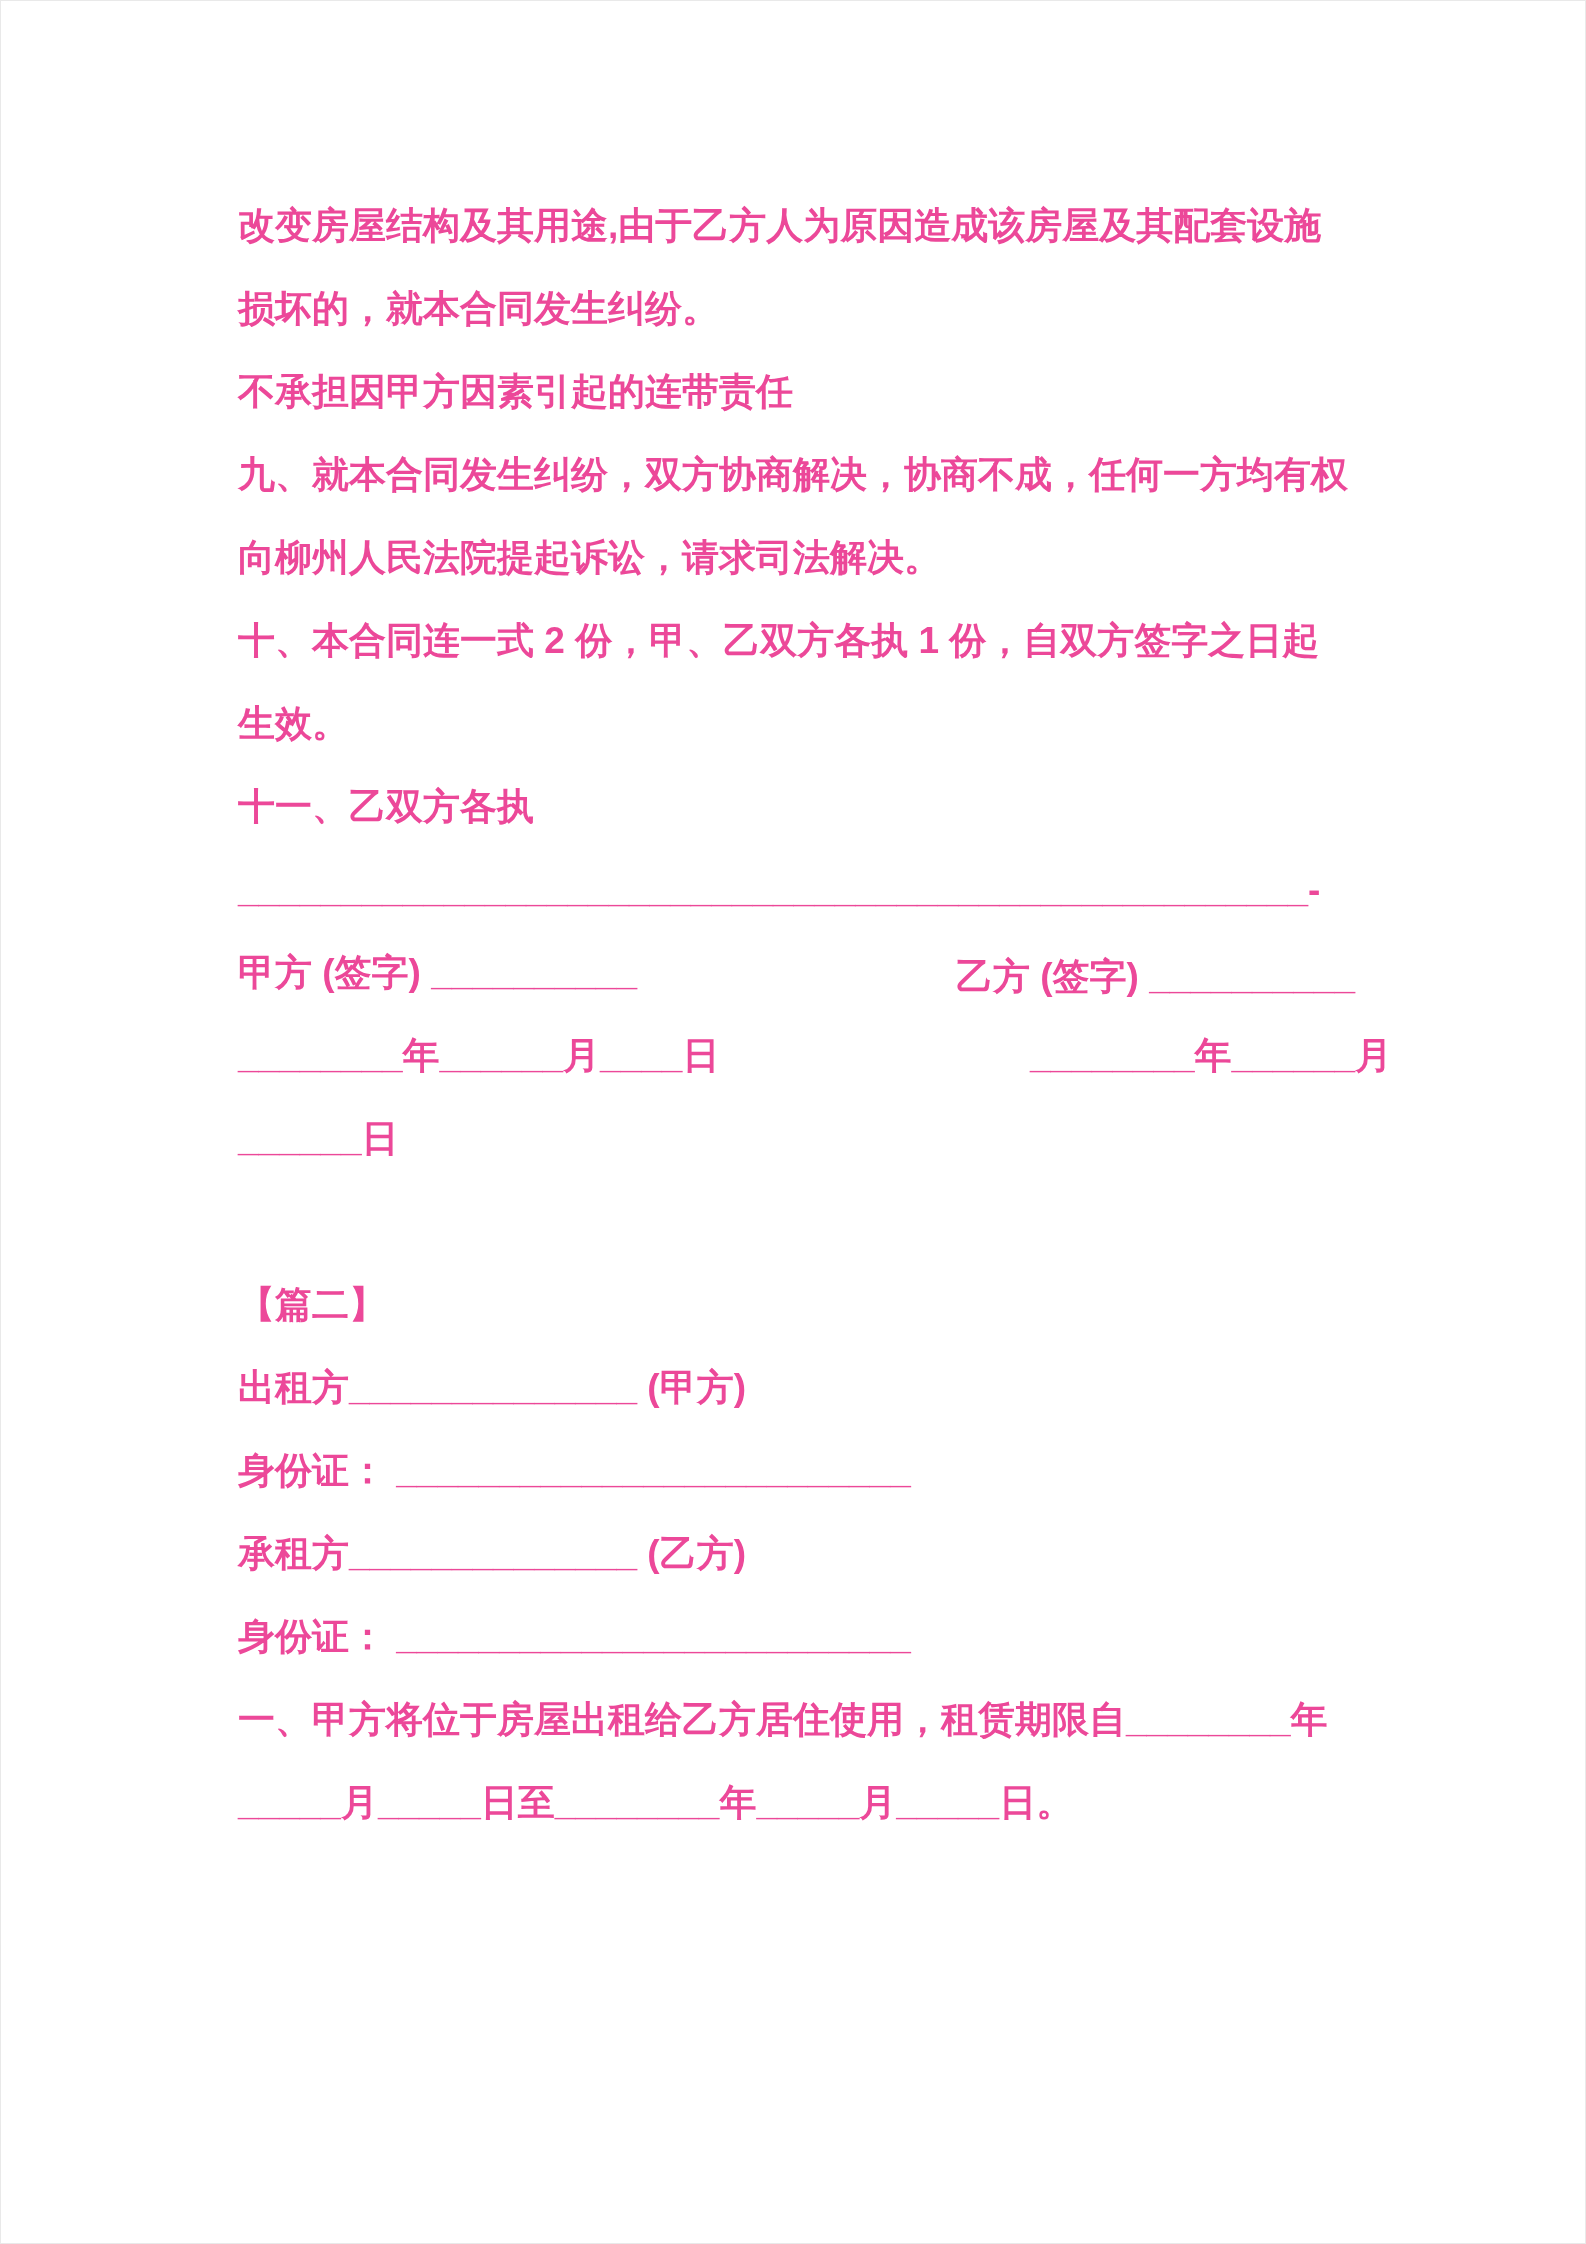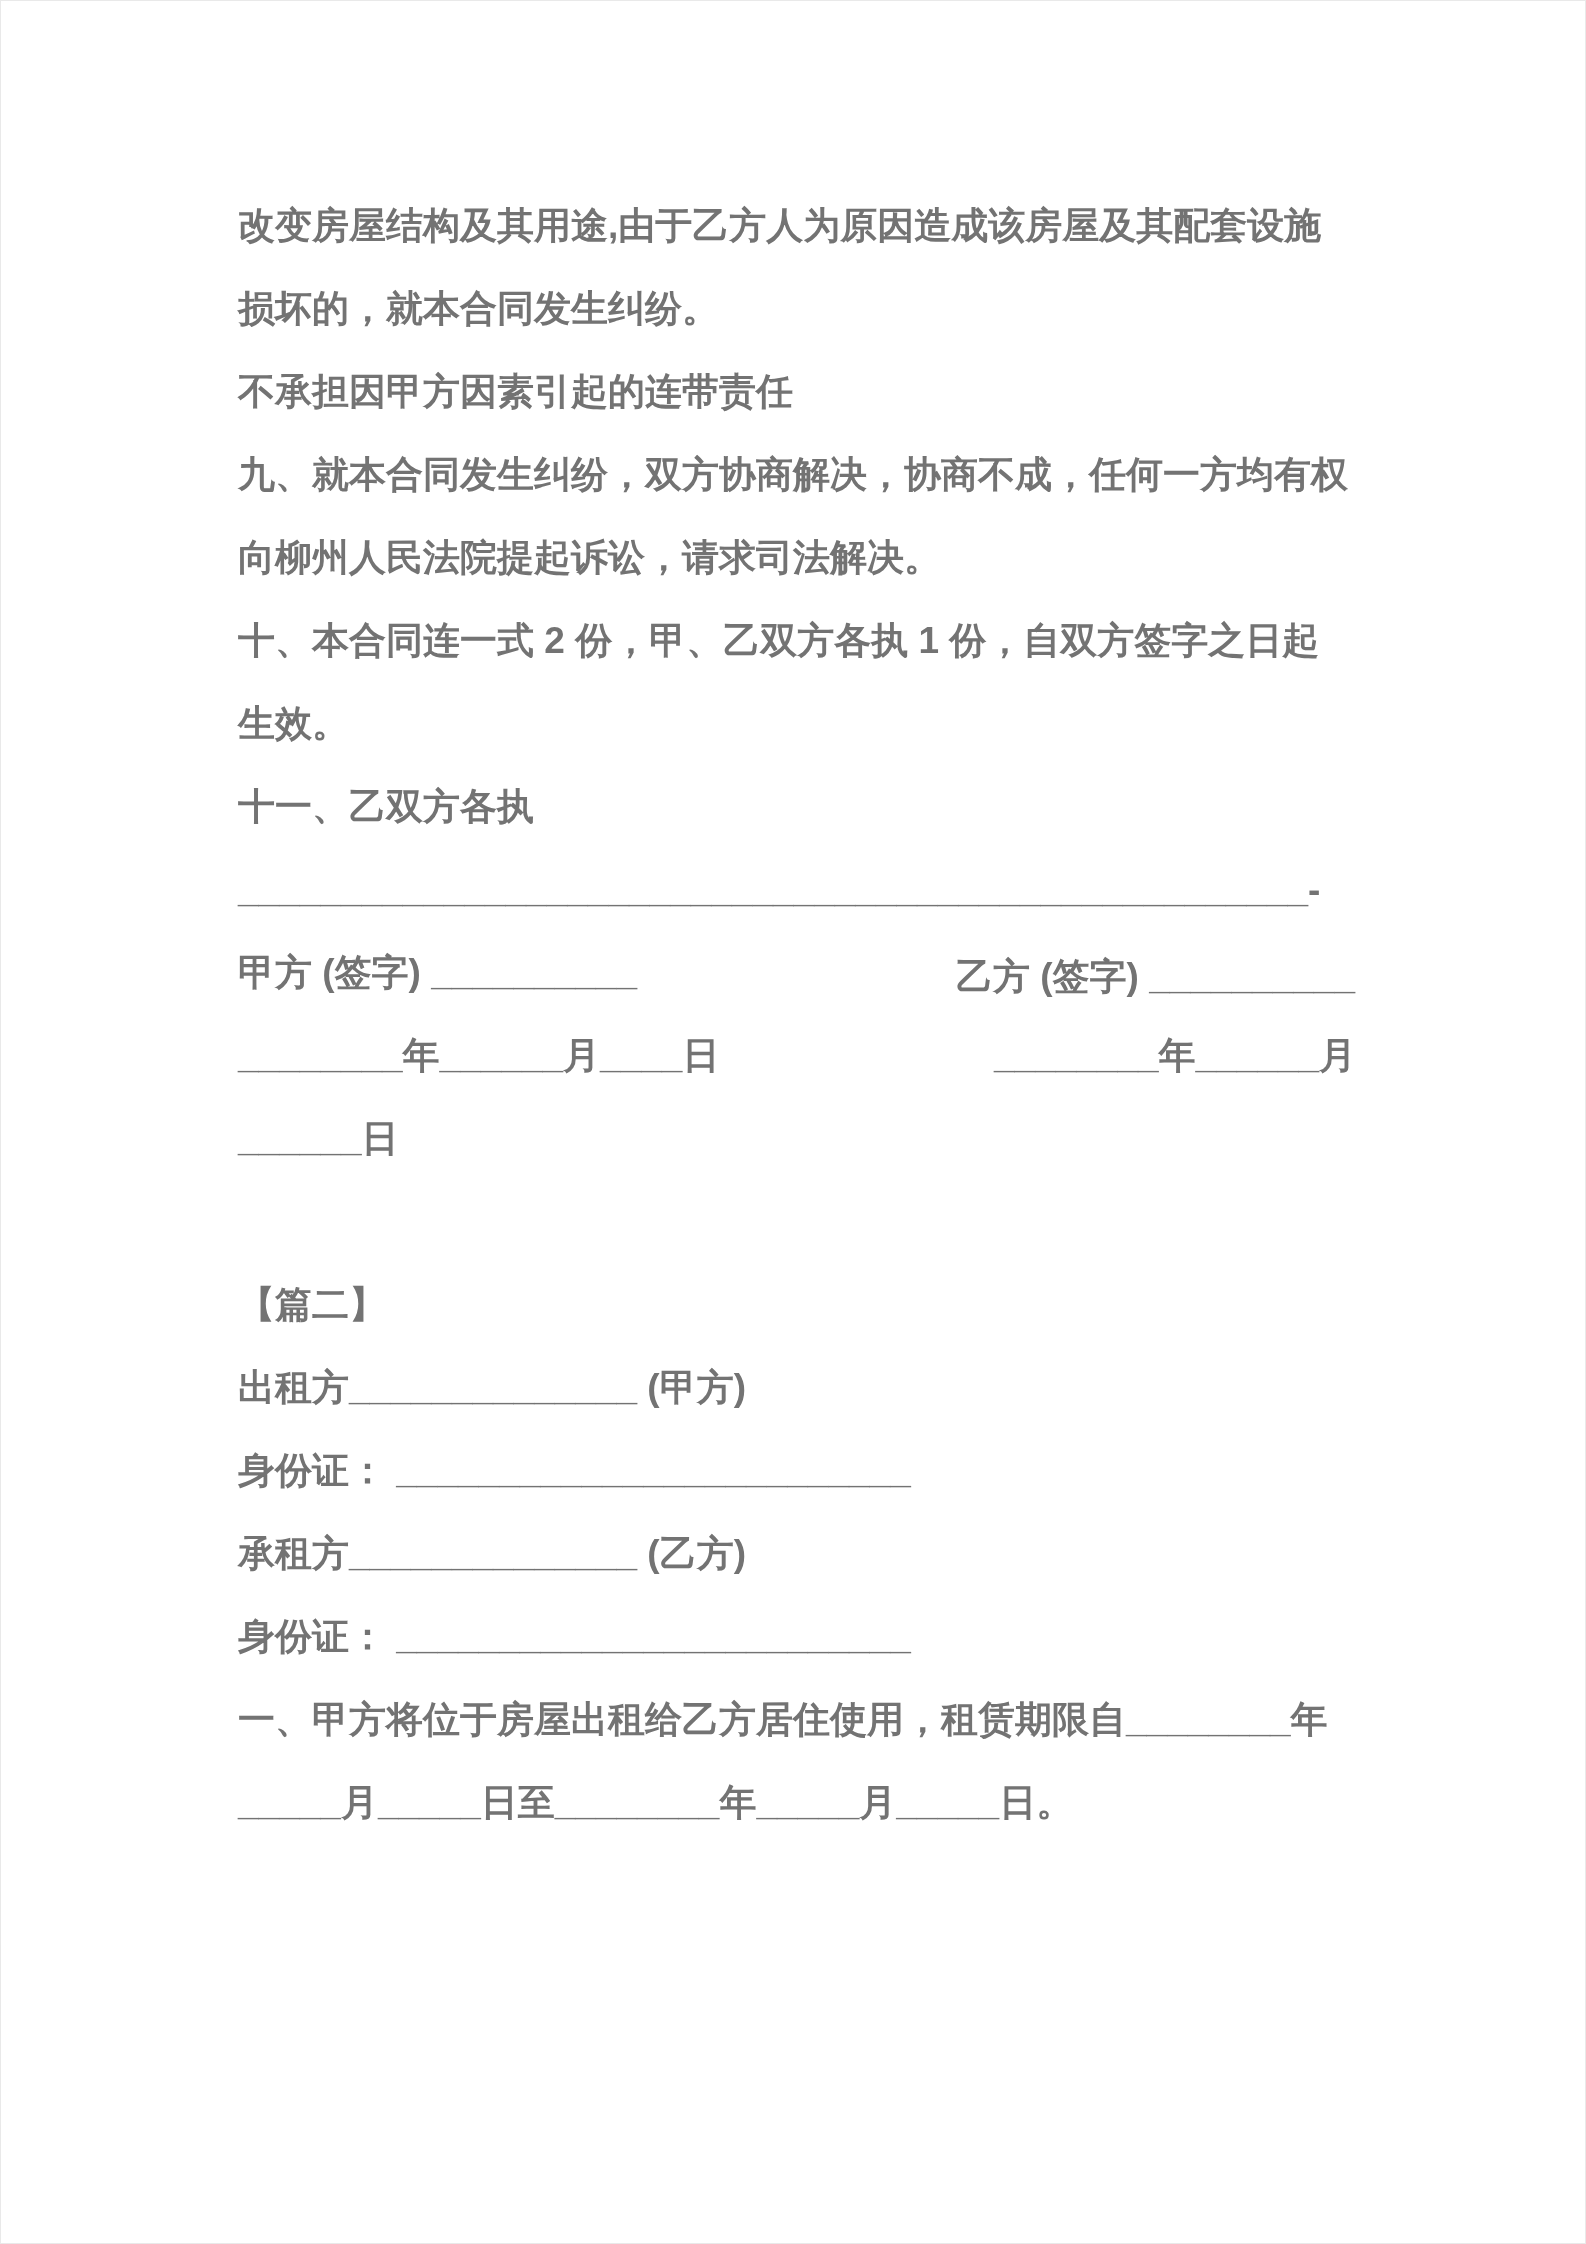--- a/index.html
+++ b/index.html
@@ -7,39 +7,39 @@
     position:relative;
     width:1586px;
     height:2244px;
     background:#ffffff;
     box-shadow: inset 0 0 0 1px #e9e9e9;
     box-sizing:border-box;
     padding:184px 0 0 238px;
     font-family:"Liberation Sans", sans-serif;
     font-weight:700;
     font-size:37px;
-    color:#737373;
+    color:#ec4899;
     overflow:hidden;
   }
   .line{
     height:83px;
     line-height:83px;
     white-space:nowrap;
     width:1180px;
     position:relative;
   }
   .col-right-sig{
     position:absolute;
     left:718px;
     top:4px;
     white-space:nowrap;
   }
   .col-right-date{
     position:absolute;
-    left:756px;
+    left:792px;
     top:0;
     white-space:nowrap;
   }
 </style>
 </head>
 <body>
 
 <div class="page">
 
   <div class="line">改变房屋结构及其用途,由于乙方人为原因造成该房屋及其配套设施</div>

